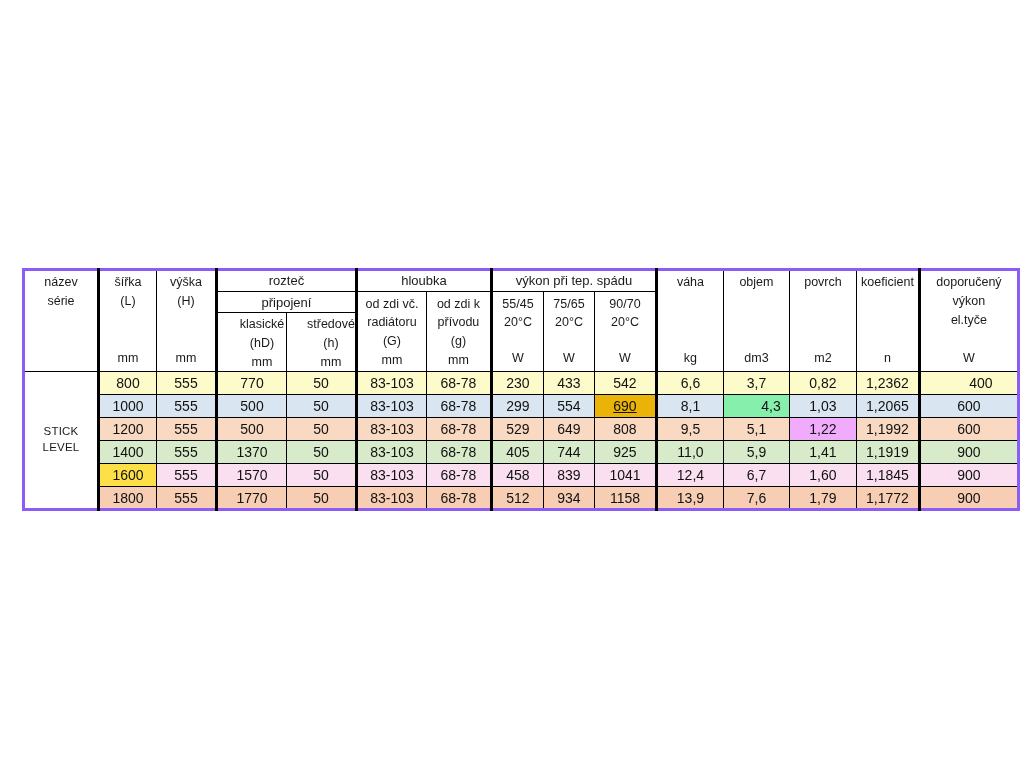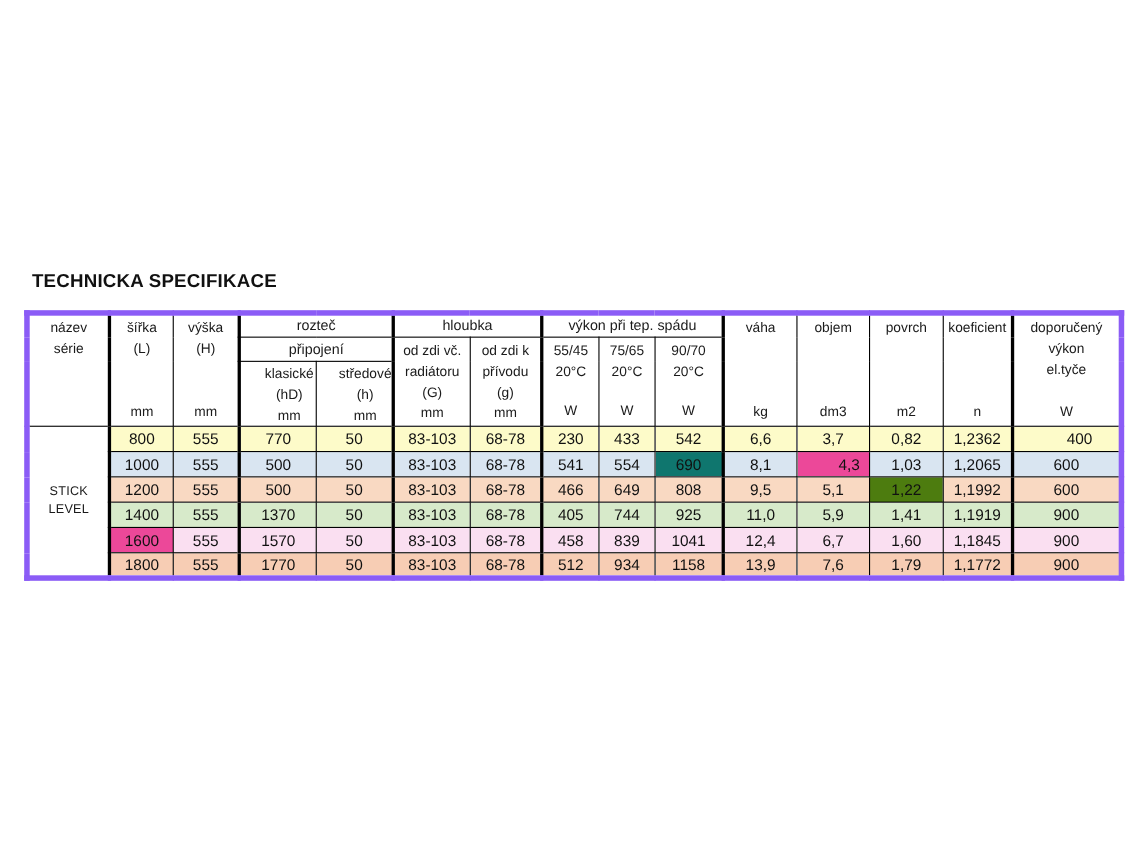--- a/index.html
+++ b/index.html
@@ -17,24 +17,24 @@
     left: 29px; top: 246px;
     font-size: 17px;
     font-weight: bold;
     letter-spacing: 0.2px;
     color: #111;
     white-space: nowrap;
   }
 
   table.spec {
     position: absolute;
-    left: 22px; top: 282px;
+    left: 22px; top: 268px;
     border-collapse: collapse;
     table-layout: fixed;
-    border: 5px solid #8b5cf6;
+    border: 3px solid #8b5cf6;
     background: #fff;
   }
   table.spec th, table.spec td {
     border: 1px solid #000;
     font-weight: normal;
     text-align: center;
     vertical-align: middle;
     overflow: hidden;
     padding: 0;
   }
@@ -72,21 +72,20 @@
     line-height: 1.35;
     white-space: pre-line;
     letter-spacing: 0.2px;
   }
 </style>
 </head>
 <body>
 
 <div id="page">
 
-  <div class="page-title">TECHNICKA SPECIFIKACE</div>
 
   <table class="spec">
     <colgroup>
       <col style="width:75px">
         <col style="width:58px">
         <col style="width:60px">
       <col style="width:70px">
         <col style="width:65px">
         <col style="width:70px">
       <col style="width:65px">
@@ -189,63 +188,63 @@
           <td class="data-cell bR-thick" style="background: rgb(253, 251, 201);">1,2362</td>
           <td class="data-cell" style="background: rgb(253, 251, 201); padding-left: 24px;">400</td>
         </tr>
         <tr>
           <td class="data-cell" style="background: rgb(217, 229, 241);">1000</td>
           <td class="data-cell bR-thick" style="background: rgb(217, 229, 241);">555</td>
           <td class="data-cell" style="background: rgb(217, 229, 241);">500</td>
           <td class="data-cell bR-thick" style="background: rgb(217, 229, 241);">50</td>
           <td class="data-cell" style="background: rgb(217, 229, 241);">83-103</td>
           <td class="data-cell bR-thick" style="background: rgb(217, 229, 241);">68-78</td>
-          <td class="data-cell" style="background: rgb(217, 229, 241);">541</td>
+          <td class="data-cell" style="background: rgb(217, 229, 241);">299</td>
           <td class="data-cell" style="background: rgb(217, 229, 241);">554</td>
-          <td class="data-cell bR-thick" style="background: #0f766e;">690</td>
+          <td class="data-cell bR-thick" style="background: #eab308; text-decoration: underline;">690</td>
           <td class="data-cell" style="background: rgb(217, 229, 241);">8,1</td>
-          <td class="data-cell" style="background: #ec4899; padding-left: 29px;">4,3</td>
+          <td class="data-cell" style="background: #86efac; padding-left: 29px;">4,3</td>
           <td class="data-cell" style="background: rgb(217, 229, 241);">1,03</td>
           <td class="data-cell bR-thick" style="background: rgb(217, 229, 241);">1,2065</td>
           <td class="data-cell" style="background: rgb(217, 229, 241);">600</td>
         </tr>
         <tr>
           <td class="data-cell" style="background: rgb(249, 217, 194);">1200</td>
           <td class="data-cell bR-thick" style="background: rgb(249, 217, 194);">555</td>
           <td class="data-cell" style="background: rgb(249, 217, 194);">500</td>
           <td class="data-cell bR-thick" style="background: rgb(249, 217, 194);">50</td>
           <td class="data-cell" style="background: rgb(249, 217, 194);">83-103</td>
           <td class="data-cell bR-thick" style="background: rgb(249, 217, 194);">68-78</td>
-          <td class="data-cell" style="background: rgb(249, 217, 194);">466</td>
+          <td class="data-cell" style="background: rgb(249, 217, 194);">529</td>
           <td class="data-cell" style="background: rgb(249, 217, 194);">649</td>
           <td class="data-cell bR-thick" style="background: rgb(249, 217, 194);">808</td>
           <td class="data-cell" style="background: rgb(249, 217, 194);">9,5</td>
           <td class="data-cell" style="background: rgb(249, 217, 194);">5,1</td>
-          <td class="data-cell" style="background: #4d7c0f;">1,22</td>
+          <td class="data-cell" style="background: #f0abfc;">1,22</td>
           <td class="data-cell bR-thick" style="background: rgb(249, 217, 194);">1,1992</td>
           <td class="data-cell" style="background: rgb(249, 217, 194);">600</td>
         </tr>
         <tr>
           <td class="data-cell" style="background: rgb(215, 234, 202);">1400</td>
           <td class="data-cell bR-thick" style="background: rgb(215, 234, 202);">555</td>
           <td class="data-cell" style="background: rgb(215, 234, 202);">1370</td>
           <td class="data-cell bR-thick" style="background: rgb(215, 234, 202);">50</td>
           <td class="data-cell" style="background: rgb(215, 234, 202);">83-103</td>
           <td class="data-cell bR-thick" style="background: rgb(215, 234, 202);">68-78</td>
           <td class="data-cell" style="background: rgb(215, 234, 202);">405</td>
           <td class="data-cell" style="background: rgb(215, 234, 202);">744</td>
           <td class="data-cell bR-thick" style="background: rgb(215, 234, 202);">925</td>
           <td class="data-cell" style="background: rgb(215, 234, 202);">11,0</td>
           <td class="data-cell" style="background: rgb(215, 234, 202);">5,9</td>
           <td class="data-cell" style="background: rgb(215, 234, 202);">1,41</td>
           <td class="data-cell bR-thick" style="background: rgb(215, 234, 202);">1,1919</td>
           <td class="data-cell" style="background: rgb(215, 234, 202);">900</td>
         </tr>
         <tr>
-          <td class="data-cell" style="background: #ec4899; margin-top: 36px;">1600</td>
+          <td class="data-cell" style="background: #fde047; margin-top: 36px;">1600</td>
           <td class="data-cell bR-thick" style="background: rgb(250, 223, 241);">555</td>
           <td class="data-cell" style="background: rgb(250, 223, 241);">1570</td>
           <td class="data-cell bR-thick" style="background: rgb(250, 223, 241);">50</td>
           <td class="data-cell" style="background: rgb(250, 223, 241);">83-103</td>
           <td class="data-cell bR-thick" style="background: rgb(250, 223, 241);">68-78</td>
           <td class="data-cell" style="background: rgb(250, 223, 241);">458</td>
           <td class="data-cell" style="background: rgb(250, 223, 241);">839</td>
           <td class="data-cell bR-thick" style="background: rgb(250, 223, 241); margin-top: 12px;">1041</td>
           <td class="data-cell" style="background: rgb(250, 223, 241);">12,4</td>
           <td class="data-cell" style="background: rgb(250, 223, 241);">6,7</td>

